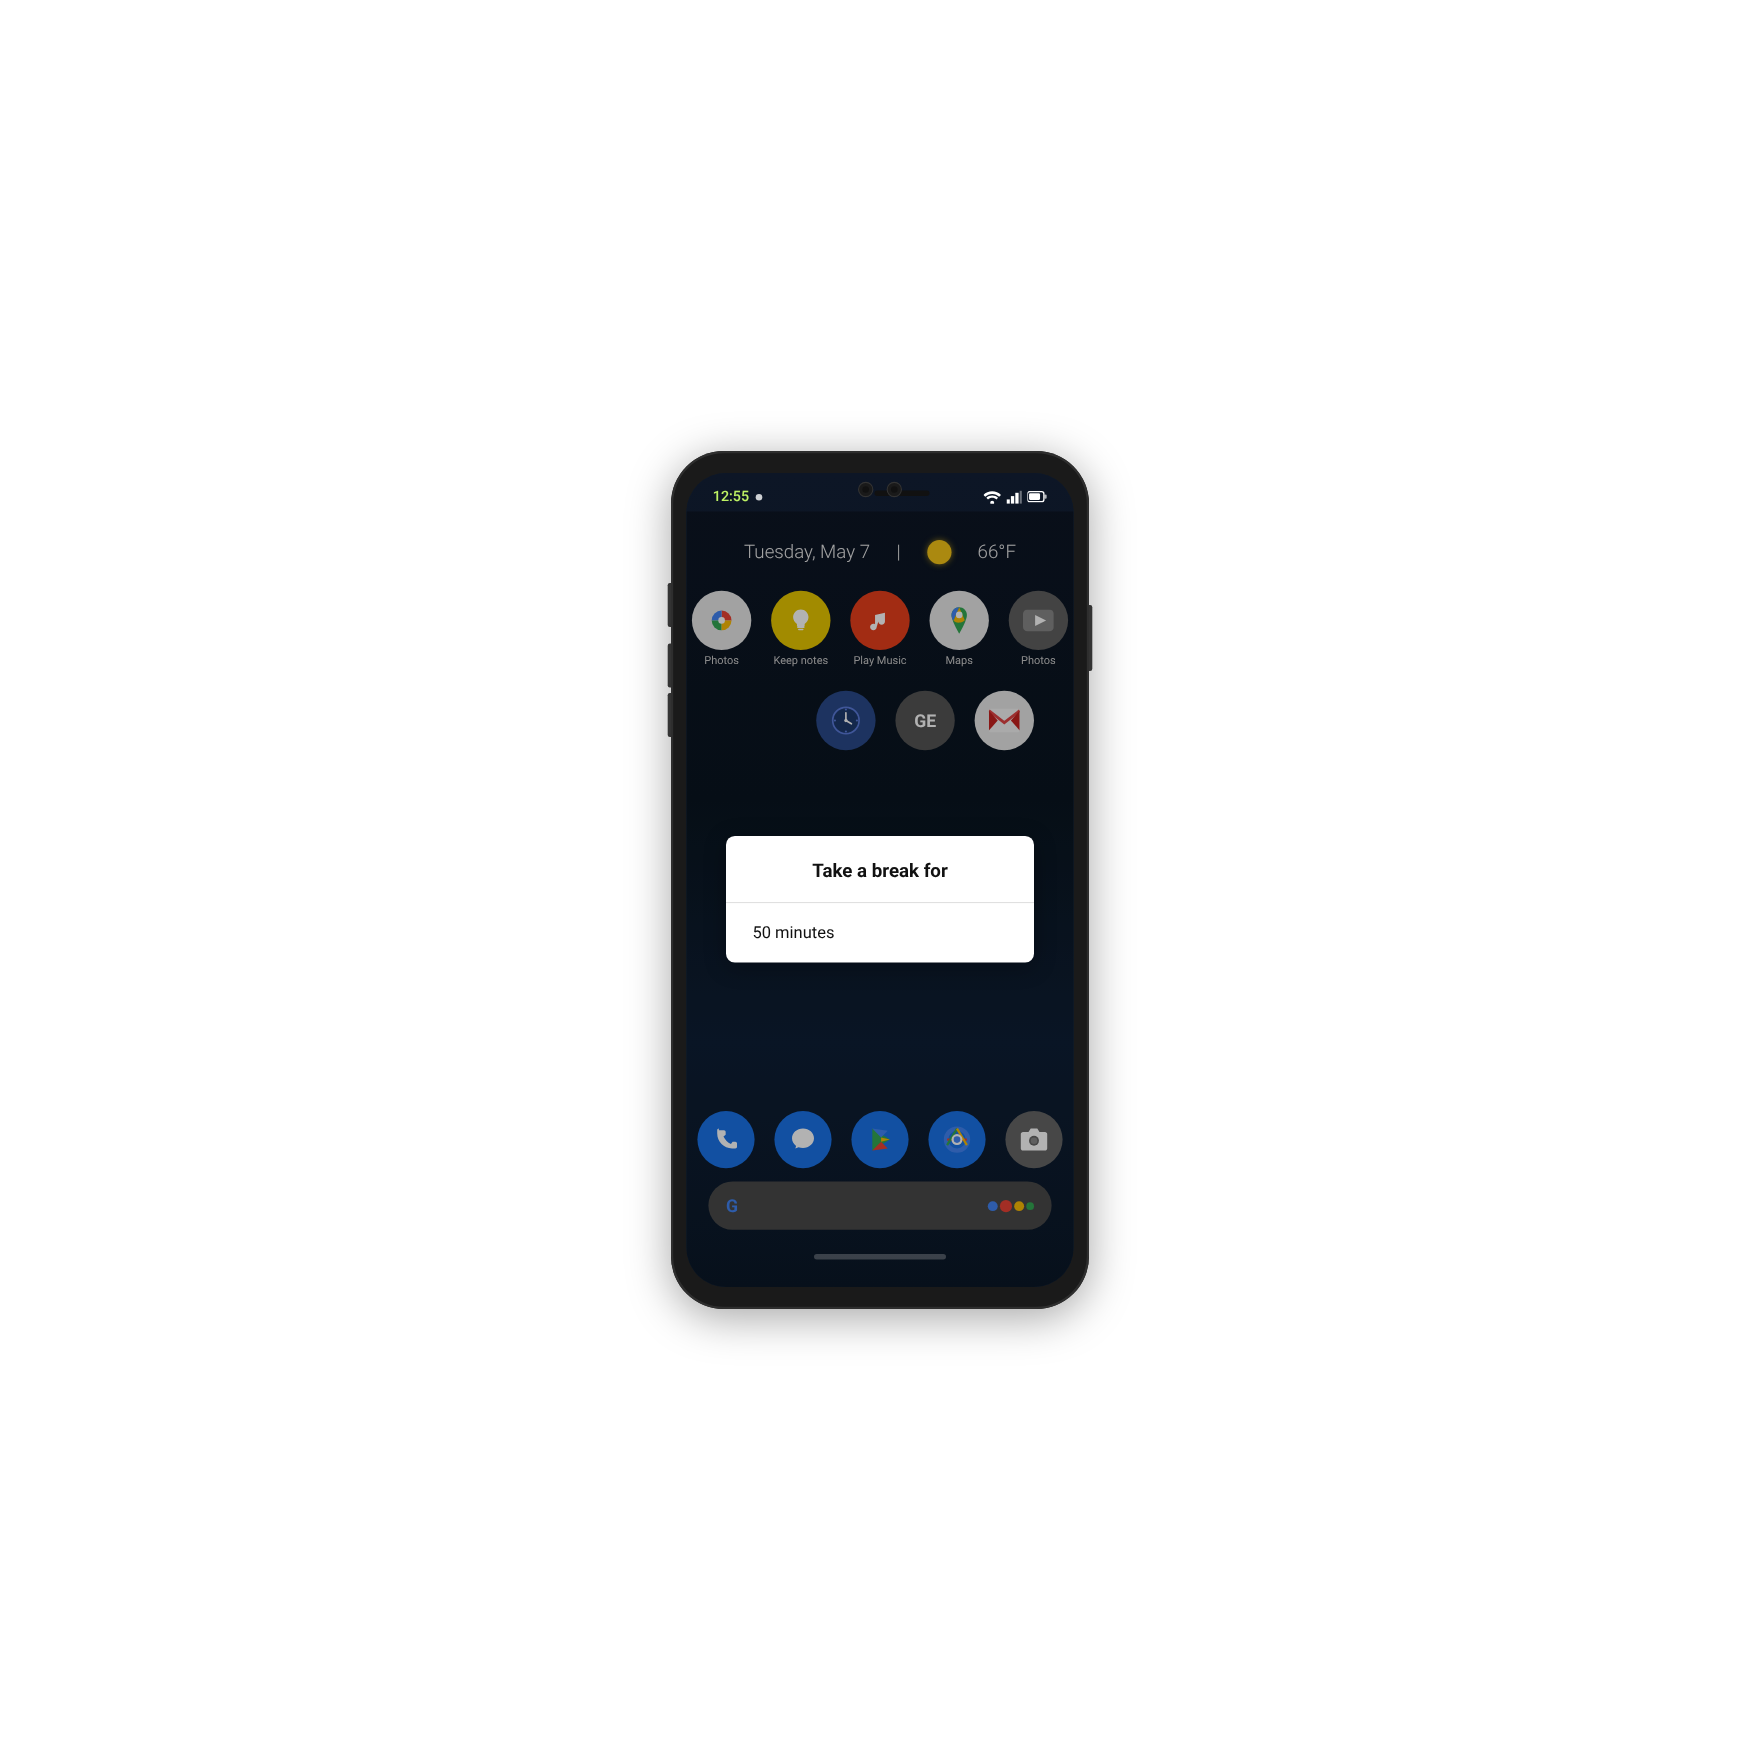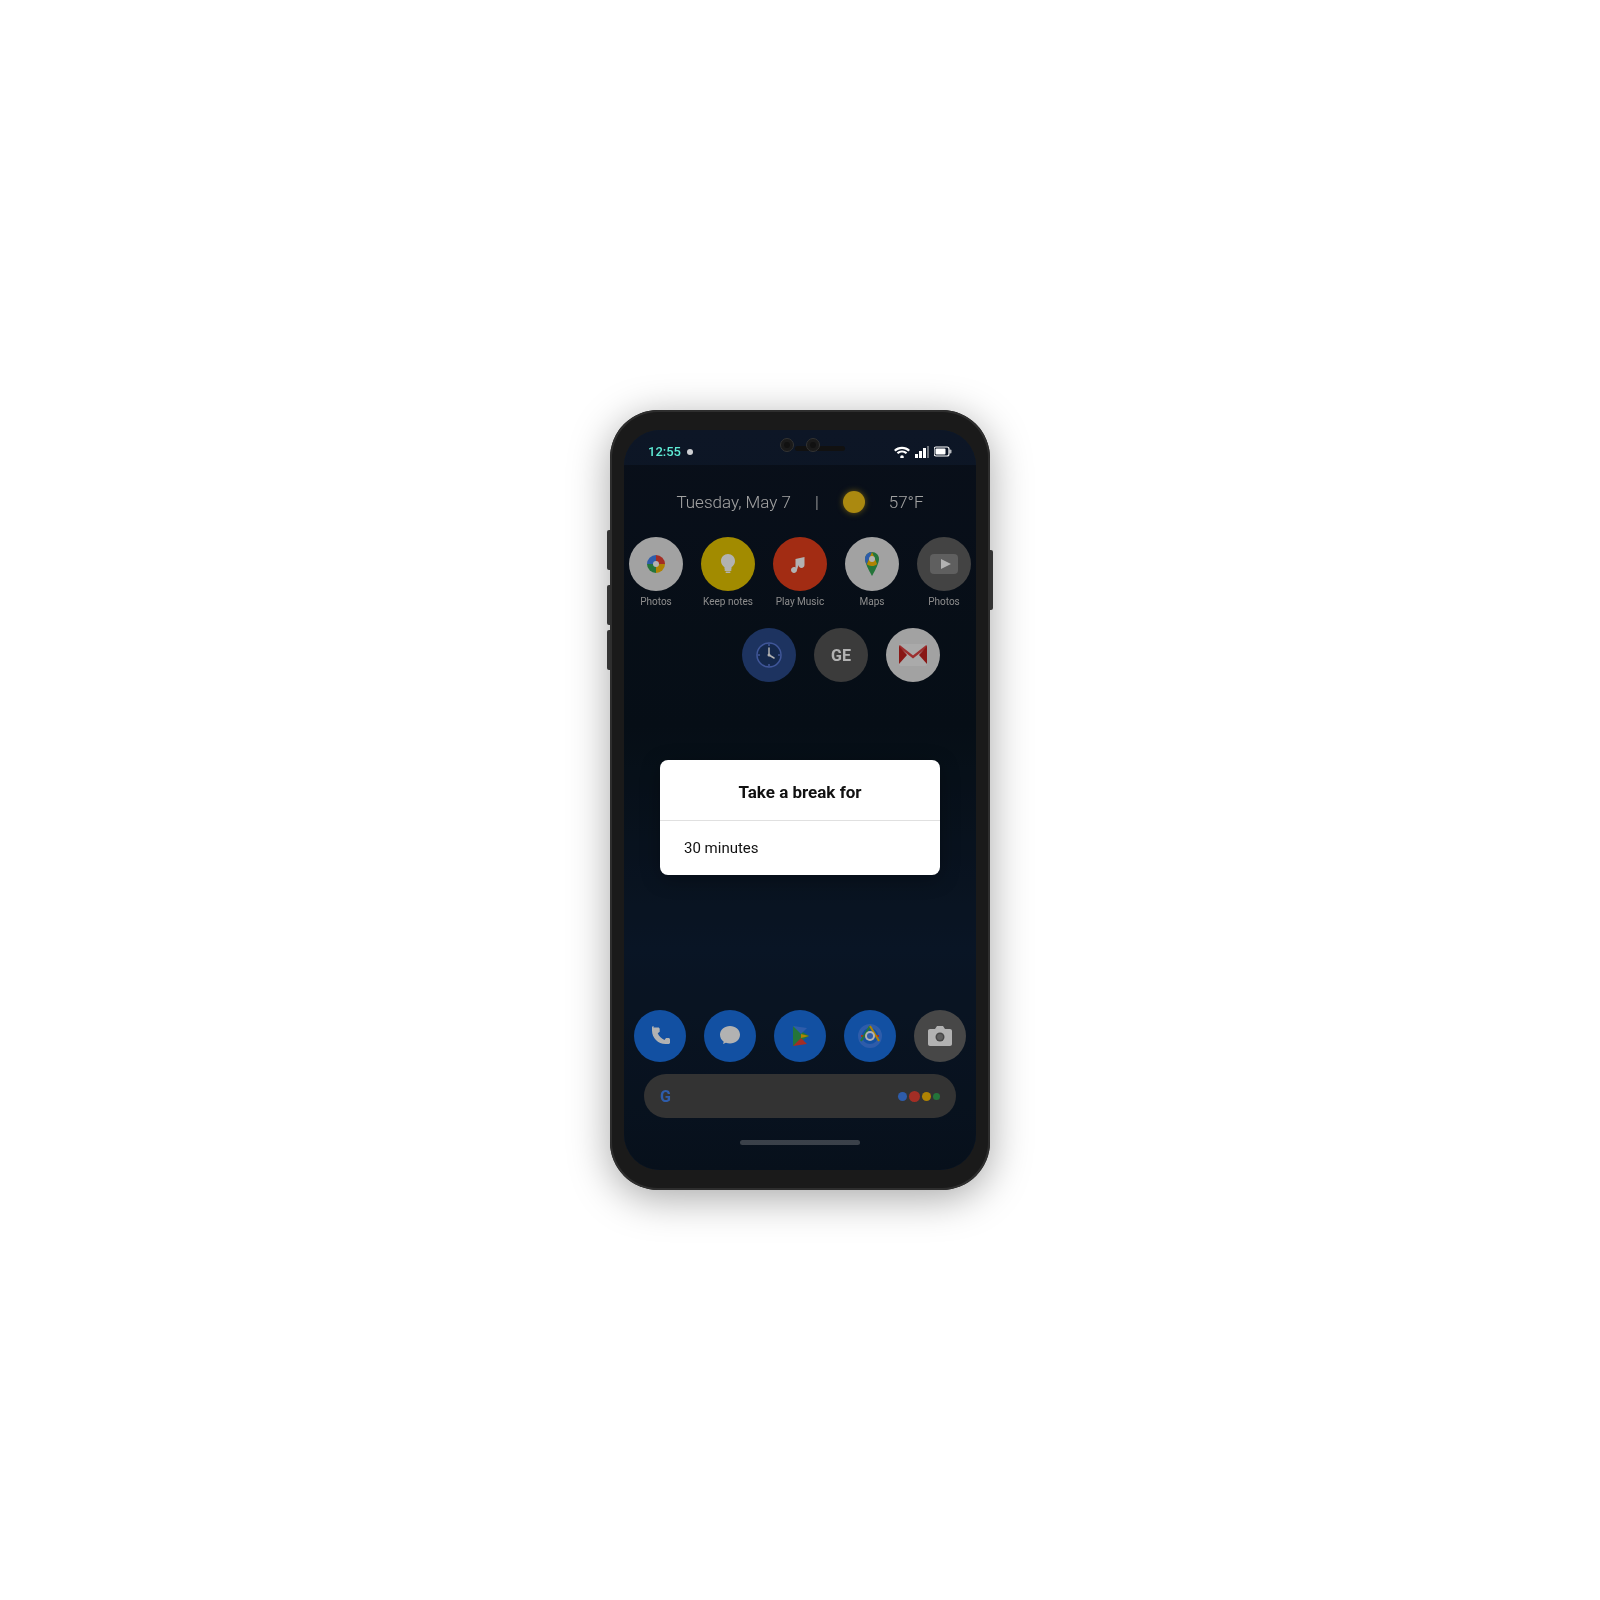--- a/index.html
+++ b/index.html
@@ -81,21 +81,21 @@
 
     .status-left {
       display: flex;
       align-items: center;
       gap: 6px;
     }
 
     .status-time {
       font-weight: 500;
       font-size: 13px;
-      color: #5eead4;
+      color: #bef264;
     }
 
     .status-dot {
       width: 6px;
       height: 6px;
       border-radius: 50%;
       background: #fff;
       opacity: 0.8;
     }
 
@@ -423,21 +423,21 @@
       </div>
     </div>
 
     <div class="home-screen-content">
 
       <div class="date-weather">
         <div class="date-text">
           <span>Tuesday, May 7</span>
           <span>|</span>
           <span class="weather-icon"></span>
-          <span>57°F</span>
+          <span>66°F</span>
         </div>
       </div>
 
       <div class="app-row">
 
         <div class="app-icon-wrap">
           <div class="app-icon icon-photos">
             <svg class="pinwheel" viewBox="0 0 40 40">
               <path d="M20 20 L20 8 A12 12 0 0 1 32 20 Z" fill="#ea4335"></path>
               <path d="M20 20 L8 20 A12 12 0 0 1 20 8 Z" fill="#4285f4"></path>
@@ -527,21 +527,21 @@
             </svg>
           </div>
         </div>
 
       </div>
 
       <div class="dialog-overlay">
         <div class="dialog">
           <div class="dialog-title">Take a break for</div>
           <div class="dialog-divider"></div>
-          <div class="dialog-item">30 minutes</div>
+          <div class="dialog-item">50 minutes</div>
         </div>
       </div>
 
       <div style="flex:1;"></div>
 
       <div class="bottom-dock">
         <div class="dock-row">
 
           <div class="app-icon-wrap">
             <div class="dock-icon icon-phone">

